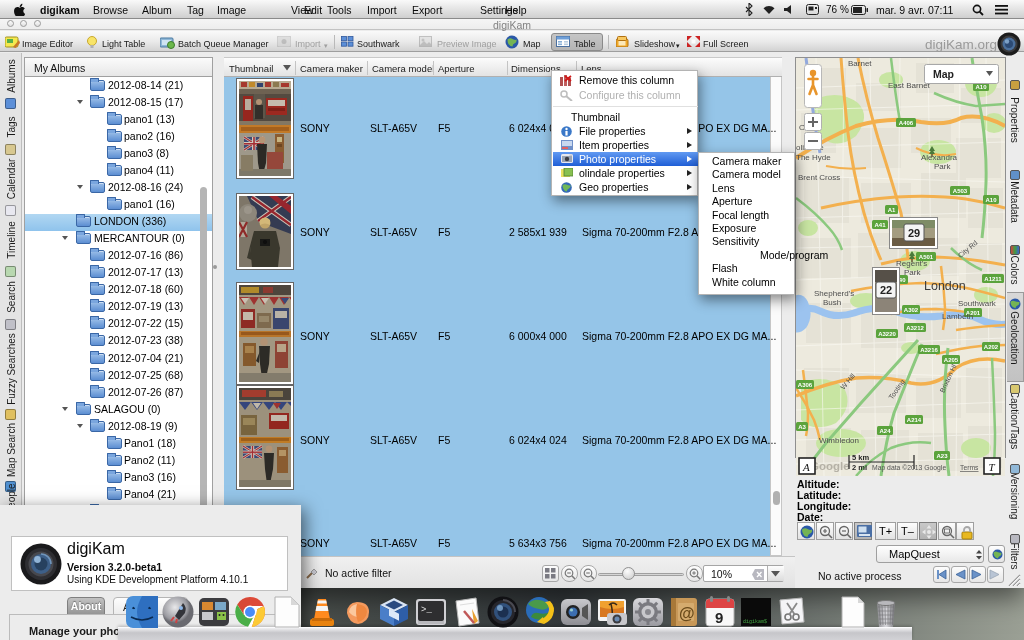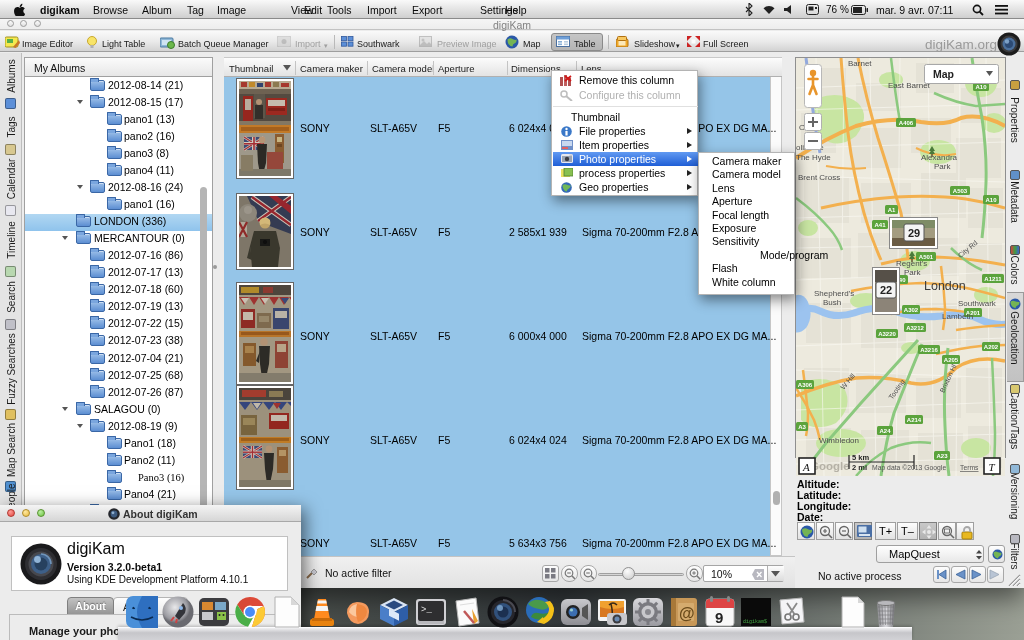--- a/index.html
+++ b/index.html
@@ -272,21 +272,21 @@
 <div class="trow" style="left:94px;top:400.6px;">SALAGOU (0)</div>
 <div class="fold" style="left:76px;top:403.6px;"></div>
 <div class="exp" style="left:62px;top:406.6px;"></div>
 <div class="trow" style="left:108px;top:417.7px;">2012-08-19 (9)</div>
 <div class="fold" style="left:90px;top:420.7px;"></div>
 <div class="exp" style="left:77px;top:423.7px;"></div>
 <div class="trow" style="left:124px;top:434.8px;">Pano1 (18)</div>
 <div class="fold" style="left:107px;top:437.8px;"></div>
 <div class="trow" style="left:124px;top:451.8px;">Pano2 (11)</div>
 <div class="fold" style="left:107px;top:454.8px;"></div>
-<div class="trow" style="left:138px;top:468.9px;font-family:Liberation Serif, serif;">Pano3 (16)</div>
+<div class="trow" style="left:124px;top:468.9px;">Pano3 (16)</div>
 <div class="fold" style="left:107px;top:471.9px;"></div>
 <div class="trow" style="left:124px;top:485.9px;">Pano4 (21)</div>
 <div class="fold" style="left:107px;top:488.9px;"></div>
 <div class="trow" style="left:108px;top:503.0px;">Pano5 (12)</div>
 <div class="fold" style="left:90px;top:506.0px;"></div>
 <div id="treehead">My Albums</div>
 <div id="tscroll"></div>
 <div class="abs" style="left:213px;top:265px;width:4px;height:4px;border-radius:50%;background:#9a9a9a;"></div>
 
 <div id="table"></div>
@@ -495,21 +495,21 @@
         <rect x="8.5" y="0.5" width="2.5" height="1.6" fill="#c8c8d0"></rect>
       </svg>
     <span class="lbl">Photo properties</span>
       <span class="arr" style="border-left-color:#fff;"></span>
     </div>
   <div class="row" style="top:95px;">
     <svg class="abs" style="left:8px;top:2px;" width="12" height="10">
         <rect x="0" y="1" width="9" height="8" fill="#e8e060"></rect>
         <rect x="3" y="0" width="9" height="8" fill="#88c050" stroke="#508030" stroke-width="0.8"></rect>
       </svg>
-    <span class="lbl">process properties</span>
+    <span class="lbl">olindale properties</span>
       <span class="arr"></span>
     </div>
   <div class="row" style="top:109px;">
     <svg class="abs" style="left:8px;top:2px;" width="11" height="11">
         <circle cx="5.5" cy="5.5" r="5.3" fill="#3468b8"></circle>
         <path d="M1.5 3 Q4 1.5 6 2.8 Q8.5 4 9.5 3 Q10 5.5 8 6.5 Q5.8 7.3 5.8 9.5 Q3 9 2.2 6.5 Q1.5 5 1.5 3Z" fill="#70b858"></path>
       </svg>
     <span class="lbl">Geo properties</span>
       <span class="arr"></span>
     </div>
@@ -892,49 +892,38 @@
     <path d="M1.5 4 Q3.5 2 6 3.2 Q8.8 4.5 10.5 3.8 Q10.8 6.5 8.5 7.5 Q6.5 8.3 6.5 10.2 Q3.5 9.8 2.3 7.2 Q1.5 5.5 1.5 4Z" fill="#74b454"></path>
   </svg>
 <span class="vtabR" style="top:420px;">Caption/Tags</span>
 <div class="abs" style="left:1010px;top:384px;width:10px;height:10px;background:#d8c870;border:1px solid #555;border-radius:2px;z-index:2;"></div>
 <span class="vtabR" style="top:496px;">Versioning</span>
 <div class="abs" style="left:1010px;top:464px;width:10px;height:10px;background:#90b8d8;border:1px solid #555;border-radius:2px;z-index:2;"></div>
 <span class="vtabR" style="top:556px;">Filters</span>
 <div class="abs" style="left:1010px;top:534px;width:10px;height:10px;background:#b8b8c0;border:1px solid #555;border-radius:2px;z-index:2;"></div>
 
 <div id="about">
-  <div style="position:absolute;left:0;top:0;width:301px;height:17px;background:linear-gradient(#f4f4f4,#d6d6d6);border-bottom:1px solid #a8a8a8;">
-    <div style="position:absolute;left:7px;top:4px;width:8px;height:8px;border-radius:50%;background:radial-gradient(circle at 35% 30%,#ff9d97,#e14640);border:0.5px solid #b23730;"></div>
-    <div style="position:absolute;left:22px;top:4px;width:8px;height:8px;border-radius:50%;background:radial-gradient(circle at 35% 30%,#ffe9a2,#e9ba3e);border:0.5px solid #ae8b2c;"></div>
-    <div style="position:absolute;left:37px;top:4px;width:8px;height:8px;border-radius:50%;background:radial-gradient(circle at 35% 30%,#baefa2,#6dc240);border:0.5px solid #599331;"></div>
-    <svg class="abs" style="left:108px;top:3px;" width="12" height="12">
-        <circle cx="6" cy="6" r="5.8" fill="#24262c"></circle>
-        <circle cx="6" cy="6" r="3.4" fill="#3c5a80"></circle>
-        <circle cx="5" cy="4.8" r="1.4" fill="#8fb0d0"></circle>
-      </svg>
-    <span style="position:absolute;left:123px;top:3px;font-size:10.5px;font-weight:bold;color:#333;">About digiKam</span>
-  </div>
   <div style="position:absolute;left:11px;top:31px;width:277px;height:55px;background:#fff;border:1px solid #c0c0c0;">
     <svg class="abs" style="left:8px;top:6px;" width="42" height="42">
         <circle cx="21" cy="21" r="20.5" fill="#1a1a1c"></circle>
         <circle cx="21" cy="21" r="16" fill="#2e2e32"></circle>
         <circle cx="21" cy="21" r="12.5" fill="#47484e"></circle>
         <circle cx="21" cy="21" r="10" fill="#3d5f88"></circle>
         <circle cx="21" cy="21" r="6.5" fill="#27415f"></circle>
         <circle cx="17.5" cy="16.5" r="3.4" fill="#9cc0e2" opacity="0.9"></circle>
         <path d="M21 11 A10 10 0 0 1 31 21" stroke="#6f94ba" stroke-width="1.6" fill="none"></path>
       </svg>
     <span style="position:absolute;left:55px;top:3px;font-size:16px;color:#0a0a0a;">digiKam</span>
     <span style="position:absolute;left:55px;top:24px;font-size:10.5px;font-weight:bold;color:#0a0a0a;">Version 3.2.0-beta1</span>
     <span style="position:absolute;left:55px;top:37px;font-size:10px;color:#0a0a0a;">Using KDE Development Platform 4.10.1</span>
   </div>
   <div style="position:absolute;left:113px;top:92px;width:75px;height:18px;background:linear-gradient(#fdfdfd,#ececec);border:1px solid #b5b5b5;border-radius:4px 4px 0 0;font-size:10.5px;color:#222;">
       <span style="position:absolute;left:9px;top:3px;">A</span>
     </div>
-  <div style="position:absolute;left:67px;top:92px;width:47px;height:18px;background:linear-gradient(#c2c2c2,#969696);border:1px solid #7f7f7f;border-radius:4px 4px 0 0;color:#fff;font-weight:bold;font-size:10.5px;text-align:center;line-height:17px;text-shadow:0 -1px 1px rgba(0,0,0,.4);">About</div>
+  <div style="position:absolute;left:67px;top:92px;width:38px;height:18px;background:linear-gradient(#c2c2c2,#969696);border:1px solid #7f7f7f;border-radius:4px 4px 0 0;color:#fff;font-weight:bold;font-size:10.5px;text-align:center;line-height:17px;text-shadow:0 -1px 1px rgba(0,0,0,.4);">About</div>
   <div style="position:absolute;left:0;top:110px;width:301px;height:25px;background:#ececec;"></div>
   <div style="position:absolute;left:9px;top:109px;width:283px;height:26px;border:1px solid #bbb;border-bottom:none;background:#ececec;"></div>
   <span style="position:absolute;left:29px;top:120px;font-size:11px;font-weight:bold;color:#1a1a1a;">Manage your phot</span>
 </div>
 
 <div id="dock">
 <div id="shelf"></div>
 <div class="dicon" style="left:125px;"><svg width="34" height="34" viewBox="0 0 34 34">
         <rect x="1" y="1" width="32" height="32" rx="7" fill="#4a90d9"></rect>
         <path d="M17 1 Q12 10 12 17 Q12 24 17 33 L33 33 L33 1 Z" fill="#2e6fc0"></path>

